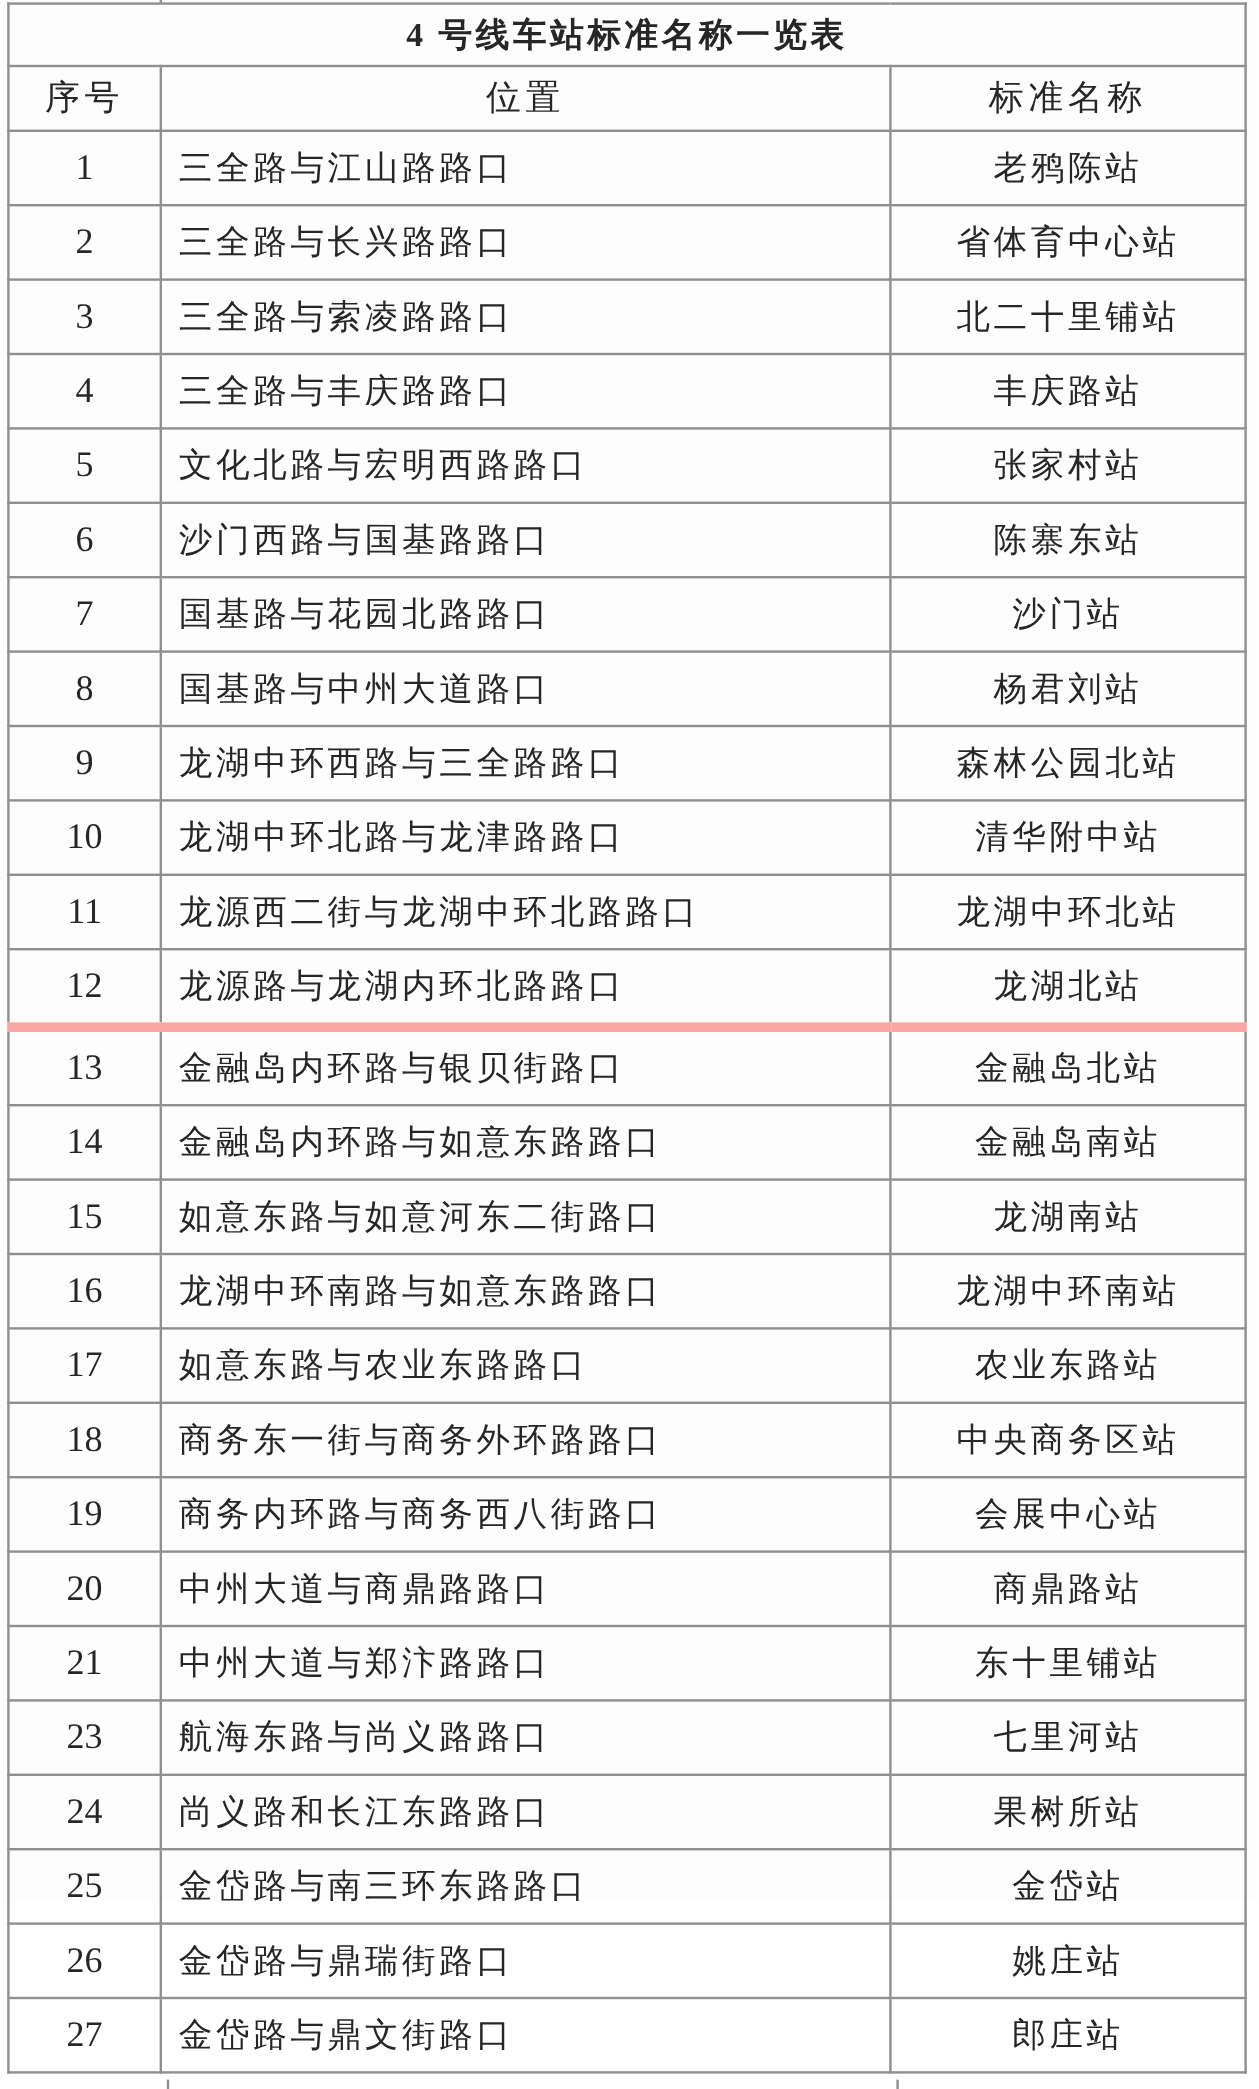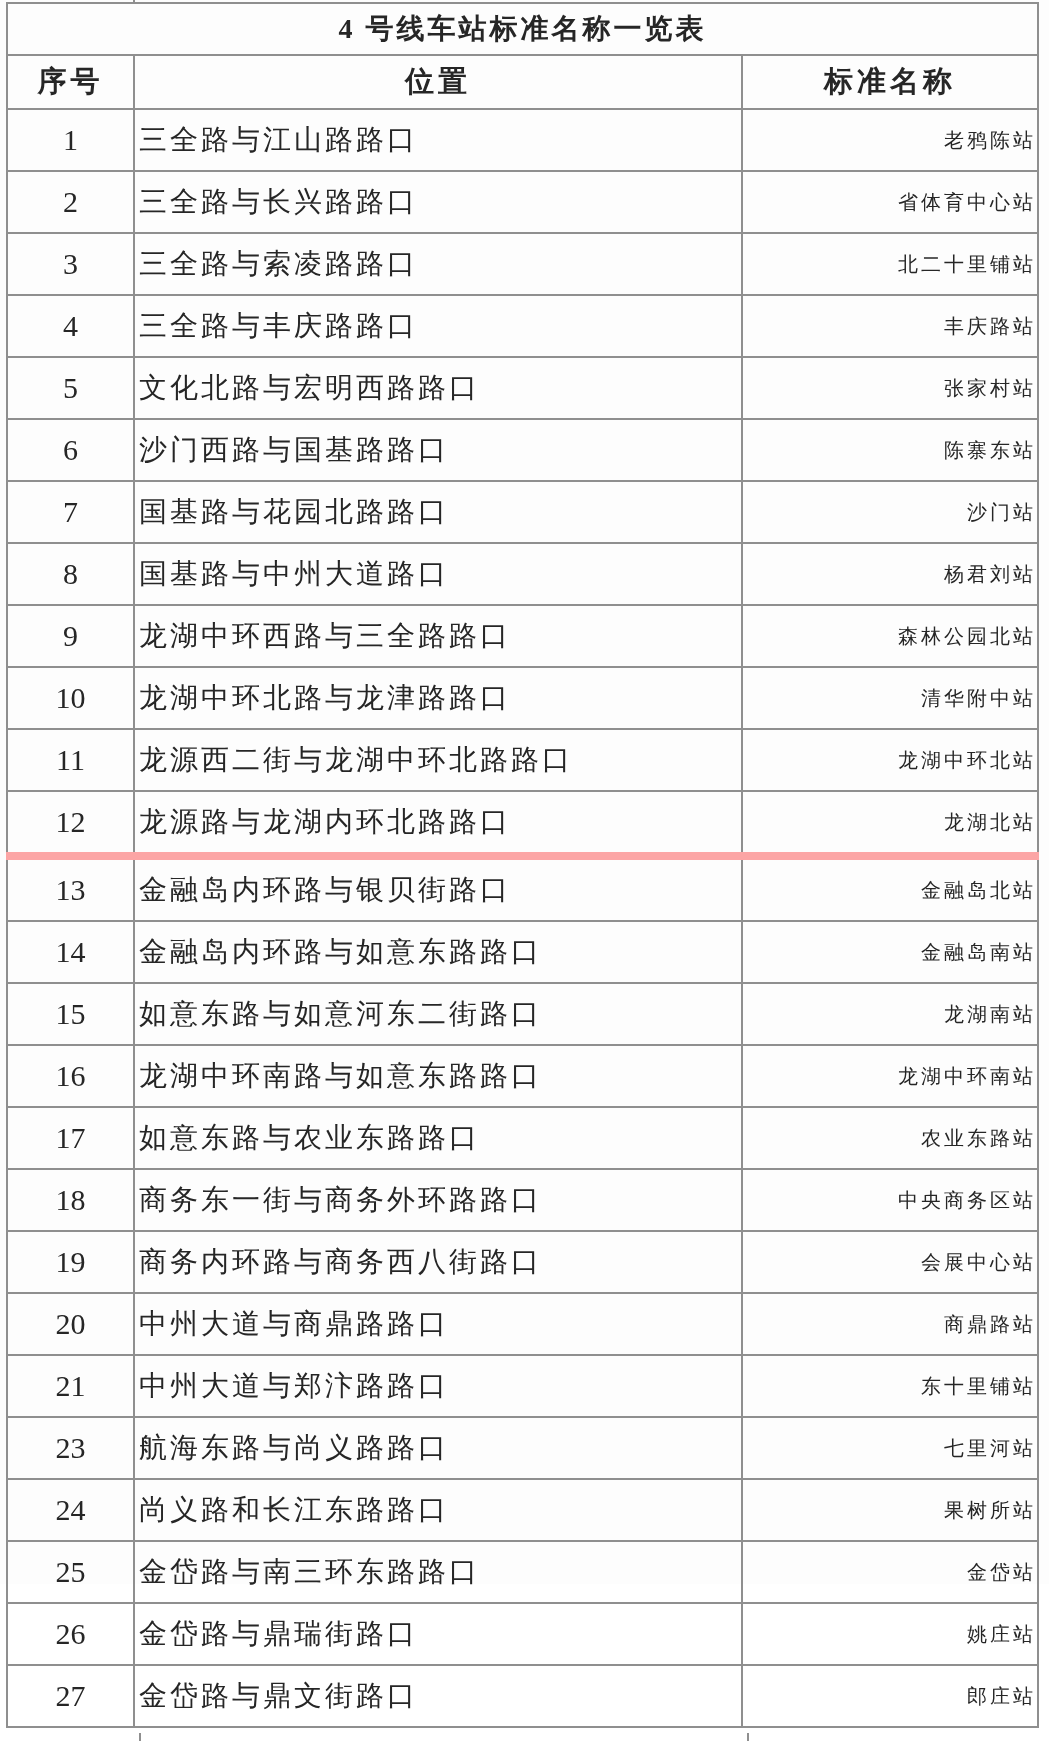--- a/index.html
+++ b/index.html
@@ -35,41 +35,41 @@
     border-top: 3px solid #8f8f8f;
     height: 48px;
     text-align: center;
     font-weight: bold;
     font-size: 28px;
     letter-spacing: 3px;
   }
   td.header-cell {
     height: 50px;
     text-align: center;
-    font-weight: bold;
+    font-weight: normal;
     font-size: 29px;
     letter-spacing: 4px;
   }
   td.cell-no {
     height: 58px;
     text-align: center;
     font-size: 30px;
     letter-spacing: 0;
   }
   td.cell-location {
     height: 58px;
     text-align: left;
-    padding-left: 4px;
+    padding-left: 14px;
     font-size: 28px;
     letter-spacing: 3px;
   }
   td.cell-name {
     height: 58px;
-    text-align: right;
-    font-size: 20px;
+    text-align: center;
+    font-size: 28px;
     letter-spacing: 3px;
   }
   
   tr.thick-top td {
     border-top: 8px solid #fca5a5;
   }
   
   .tick {
     position: absolute;
     width: 2px;

